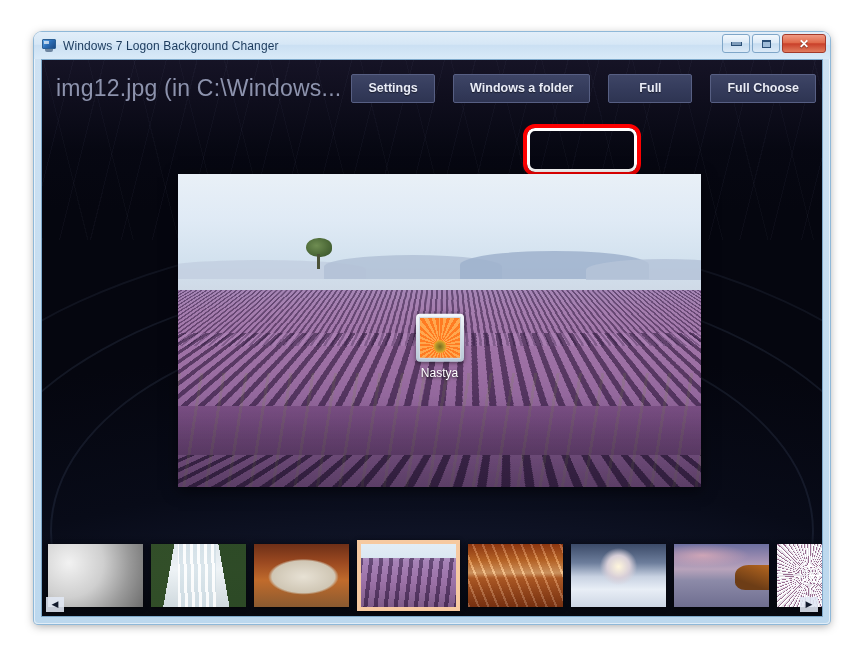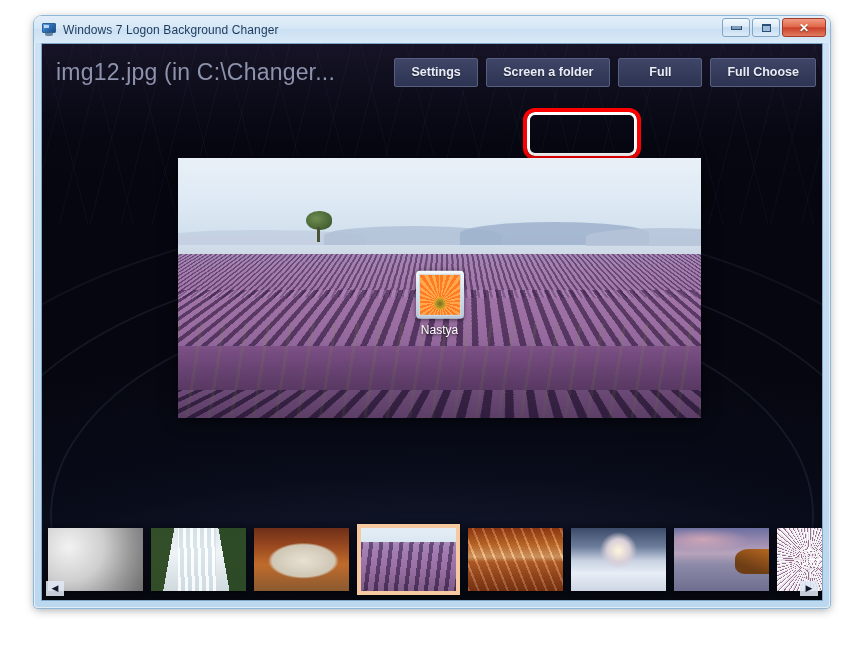--- a/index.html
+++ b/index.html
@@ -8,21 +8,21 @@
     background: #ffffff;
     font-family: "Liberation Sans", sans-serif;
     overflow: hidden;
   }
 
   #root { position: relative; width: 864px; height: 664px; background:#fff; }
 
   
   .window {
     position: absolute;
-    left: 34px; top: 16px;
+    left: 34px; top: 32px;
     width: 796px; height: 592px;
     border-radius: 8px 8px 4px 4px;
     background: linear-gradient(to bottom, #cfe2f3 0%, #c3dcf0 55%, #bcd8ee 100%);
     box-shadow: 0 0 0 1px #8fb8d8, 0 2px 10px rgba(0,0,0,0.35);
     box-sizing: border-box;
     padding: 4px;
   }
   .win-frame-inner {
     position:absolute; left:0; top:0; right:0; bottom:0;
     border-radius: 8px 8px 4px 4px;
@@ -131,21 +131,21 @@
     display:flex; align-items:center;
     padding: 0 6px 0 14px;
     box-sizing:border-box;
   }
   .filename {
     font-size: 23px; color: #8d93ad;
     white-space: nowrap; overflow: hidden;
     flex: 1 1 auto;
     letter-spacing: 0.2px;
   }
-  .tbtns { display:flex; align-items:center; gap: 8px; flex: 0 0 auto; }
+  .tbtns { display:flex; align-items:center; gap: 18px; flex: 0 0 auto; }
   .tbtn {
     height: 29px; min-width: 84px;
     padding: 0 16px;
     display:flex; align-items:center; justify-content:center;
     background: linear-gradient(to bottom, #3e4566 0%, #353c5c 50%, #2e3452 100%);
     border: 1px solid #575f83;
     border-radius: 2px;
     color: #e9ecf7;
     font-size: 12.5px; font-weight: bold;
     box-sizing: border-box;
@@ -163,21 +163,21 @@
     border: 4px solid #fe0000;
     box-shadow: 0 0 0 3px #ffffff inset;
     box-sizing: border-box;
     pointer-events:none;
   }
 
   
   .preview {
     position:absolute;
     left: 136px; top: 114px;
-    width: 523px; height: 260px;
+    width: 523px; height: 313px;
     overflow:hidden;
     box-shadow: 0 3px 14px rgba(0,0,0,0.55);
   }
   .lav-sky {
     position:absolute; left:0; top:0; width:100%; height: 38%;
     background: linear-gradient(to bottom, #e9f0f7 0%, #dfeaf5 40%, #d2e1ee 75%, #cfd9e6 100%);
   }
   .hill {
     position:absolute; border-radius: 50% 50% 0 0;
     background: #b9c6d9; opacity:0.85;
@@ -413,24 +413,24 @@
     <div class="client">
       <div class="backdrop">
         <div class="topglow"></div>
         <div class="streaks"></div>
         <div class="arc a1"></div>
         <div class="arc a2"></div>
         <div class="arc a3"></div>
       </div>
 
       <div class="toolbar">
-        <div class="filename">img12.jpg (in C:\Changer...</div>
+        <div class="filename">img12.jpg (in C:\Windows...</div>
         <div class="tbtns">
           <div class="tbtn">Settings</div>
-          <div class="tbtn wide">Screen a folder</div>
+          <div class="tbtn wide">Windows a folder</div>
           <div class="tbtn">Full</div>
           <div class="tbtn wide">Full Choose</div>
         </div>
       </div>
 
       <div class="annot"></div>
 
       <div class="preview">
         <div class="lav-sky"></div>
         <div class="hill h1"></div>

